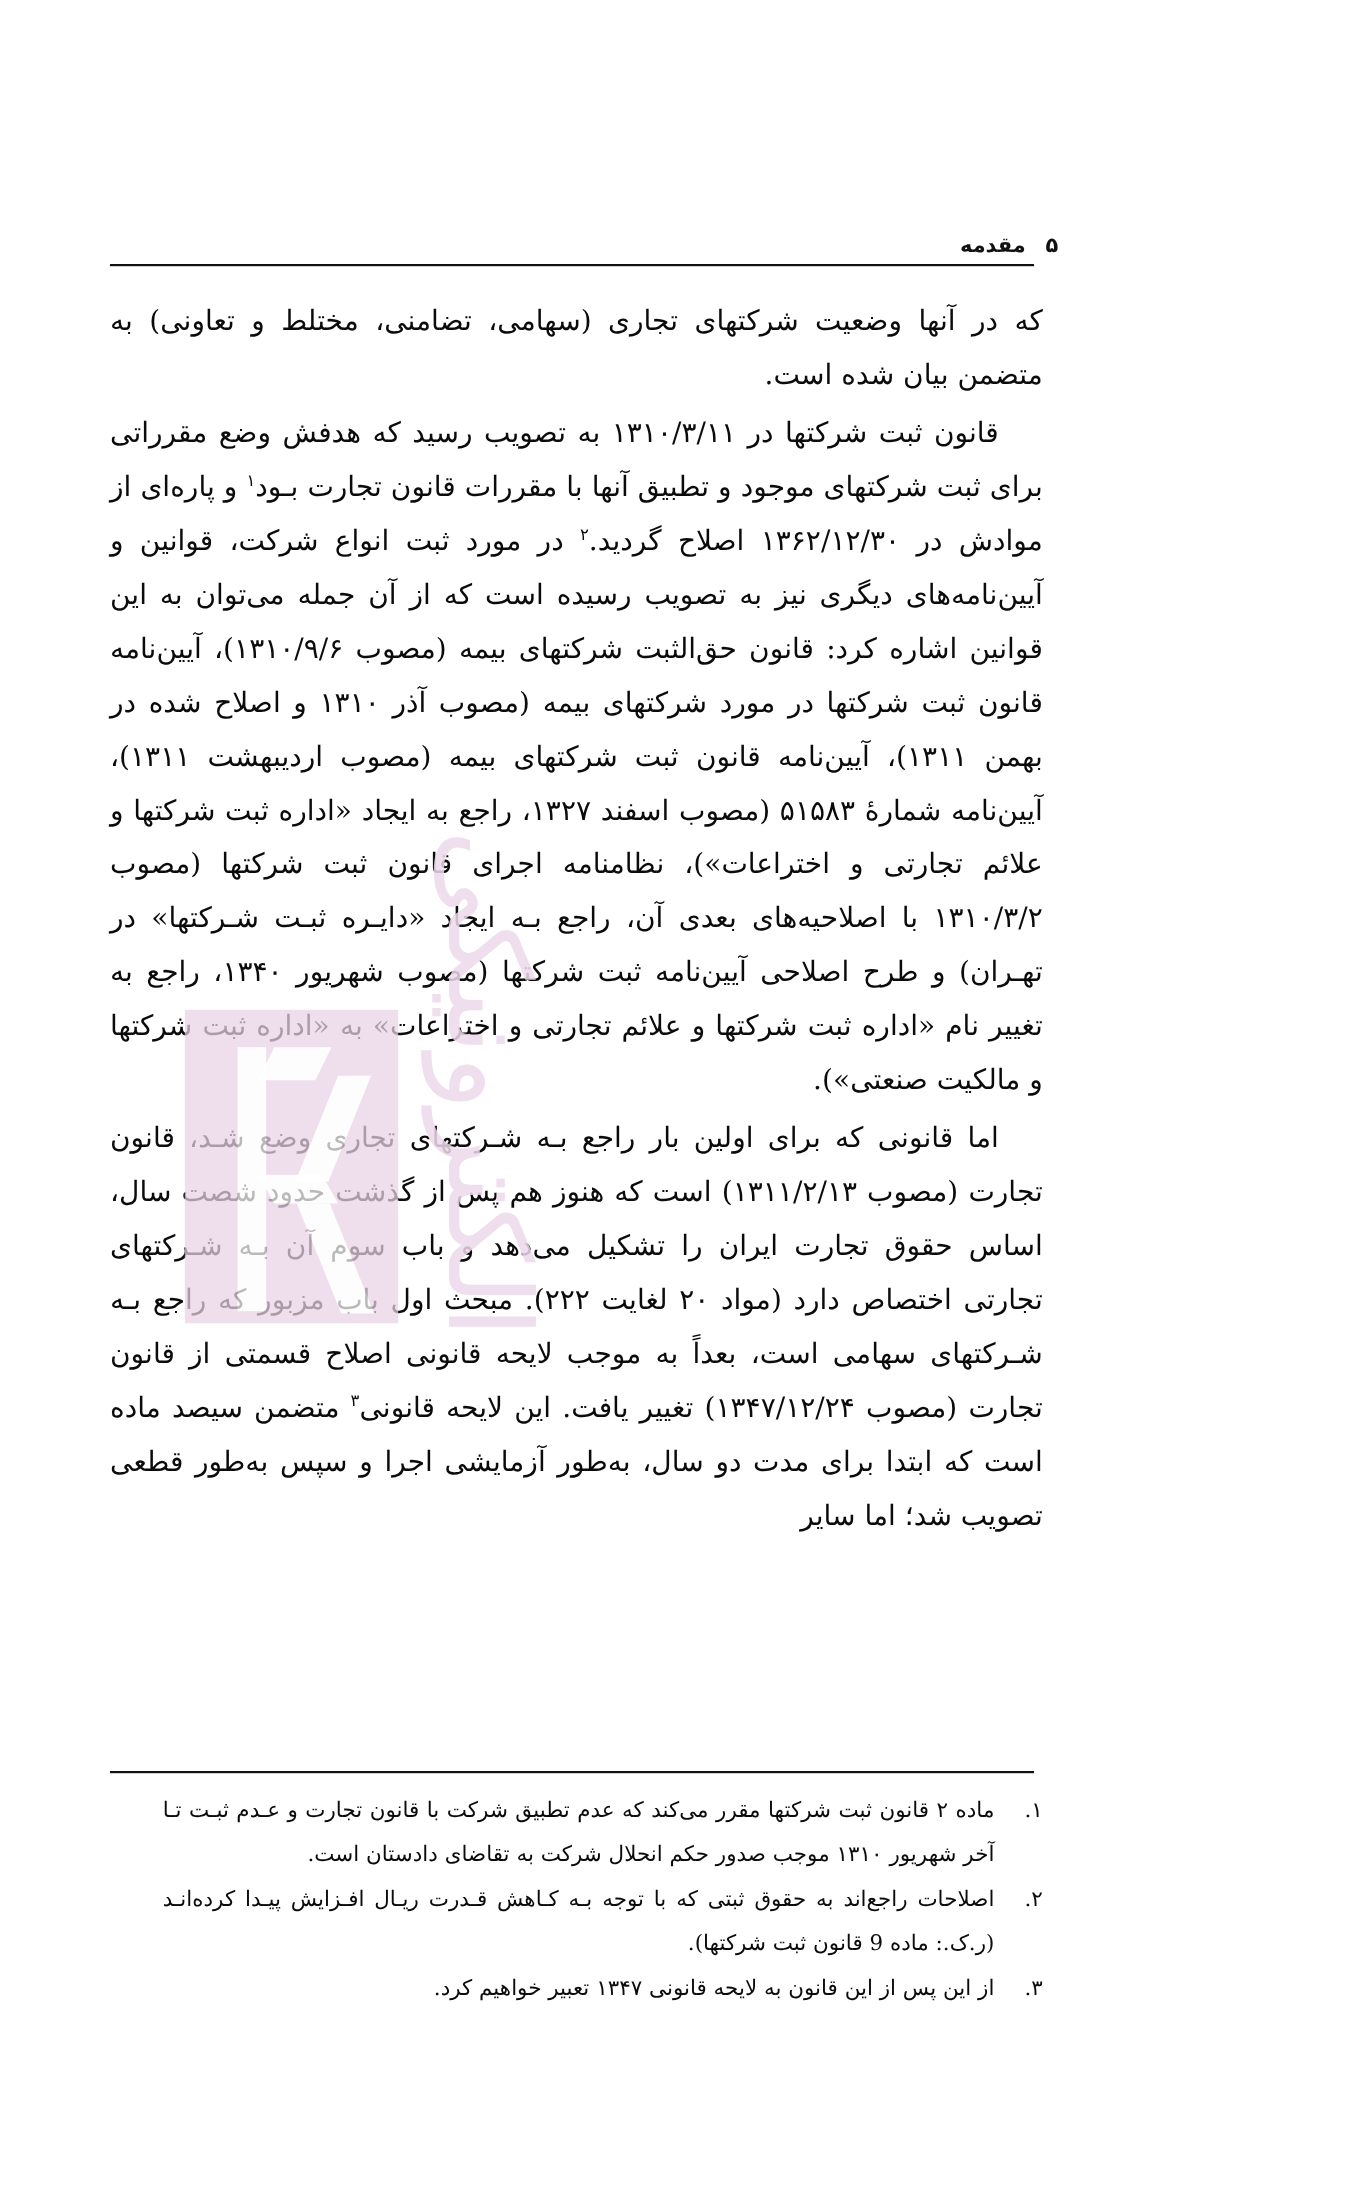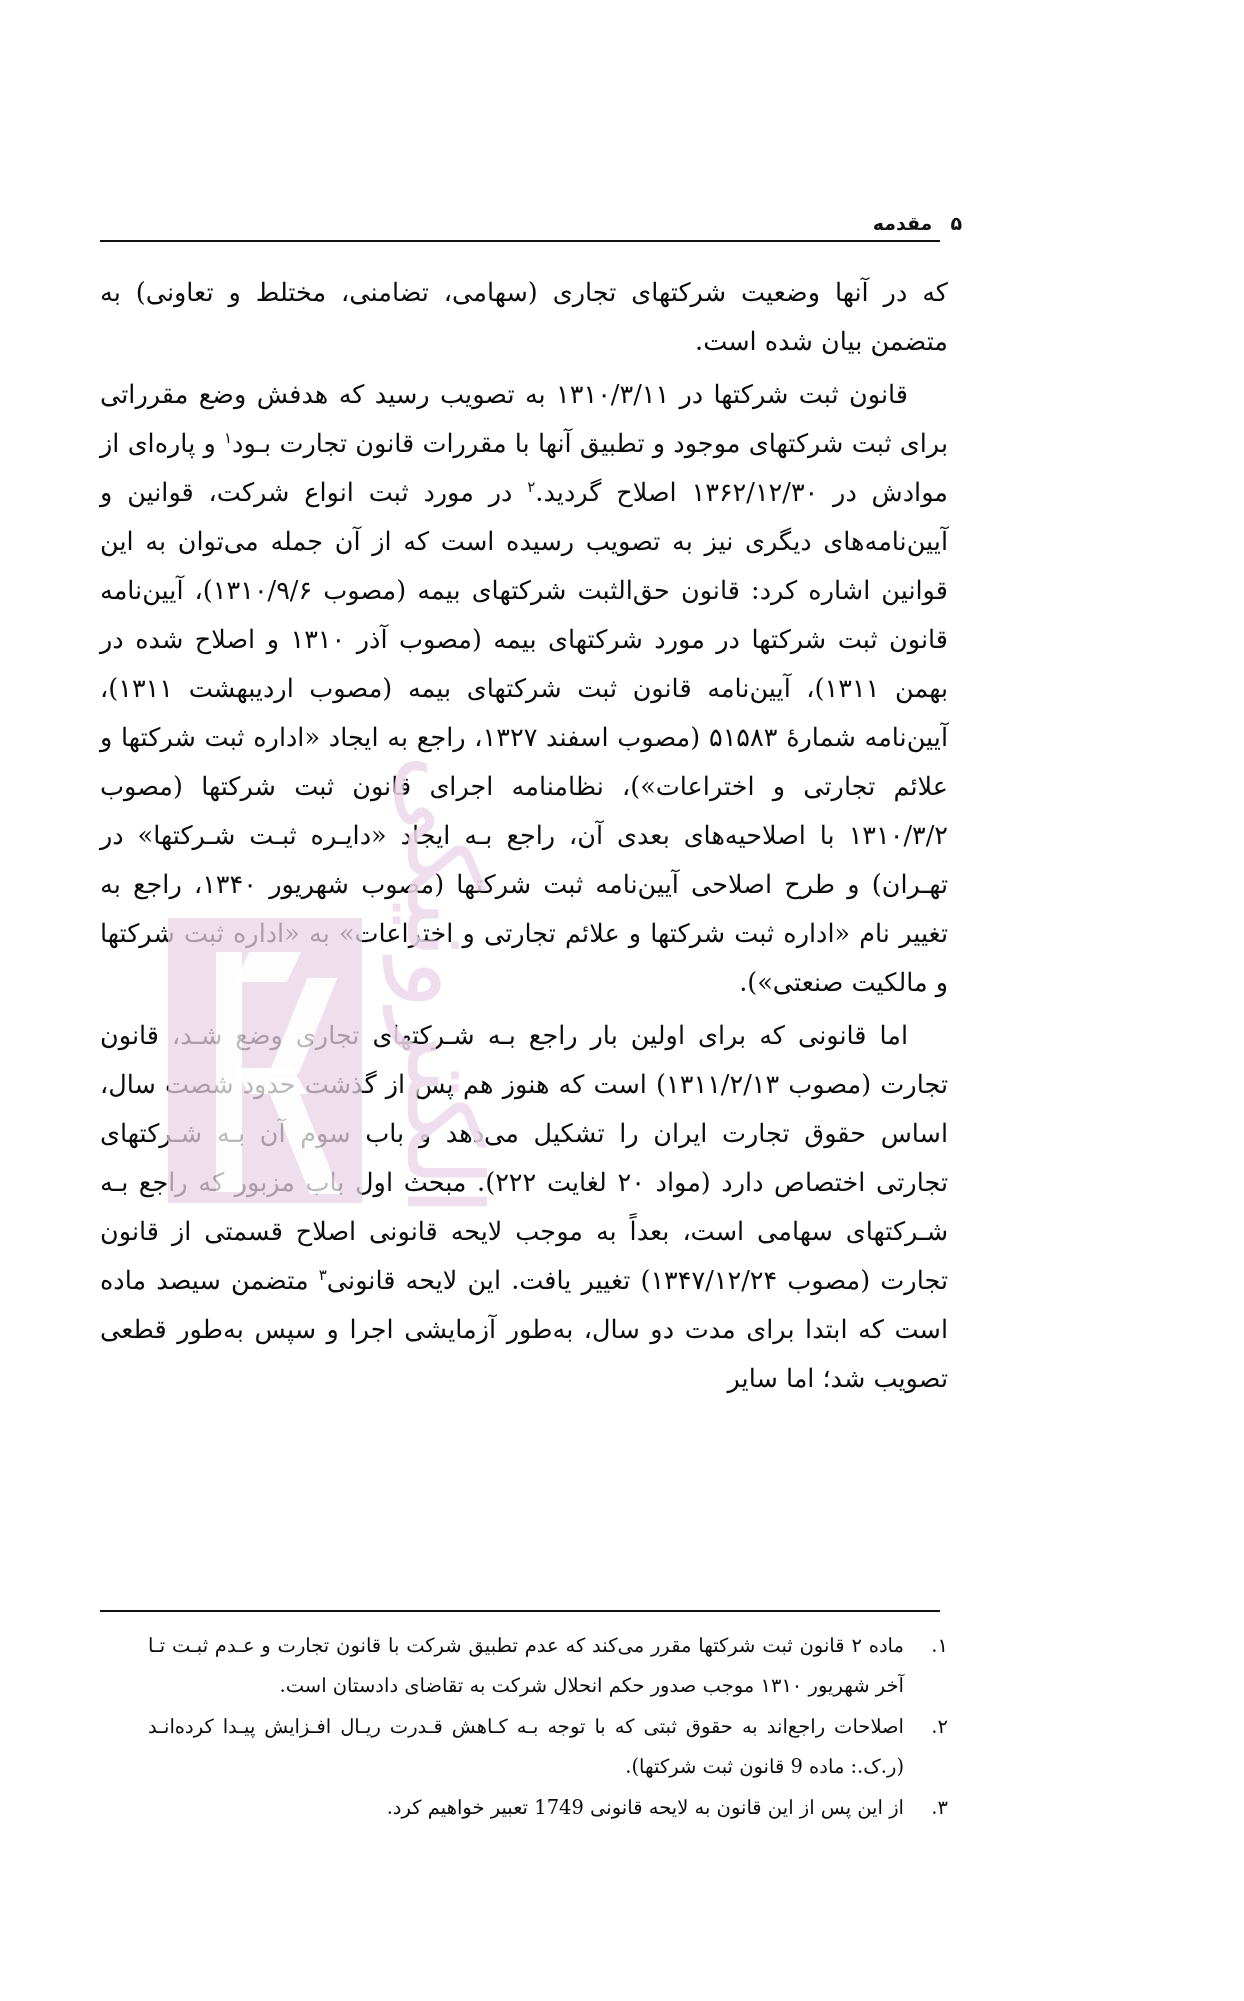--- a/index.html
+++ b/index.html
@@ -202,18 +202,18 @@
       <span class="fn-text">ماده ۲ قانون ثبت شرکتها مقرر می‌کند که عدم تطبیق شرکت با قانون تجارت و عـدم ثبـت تـا آخر شهریور ۱۳۱۰ موجب صدور حکم انحلال شرکت به تقاضای دادستان است.</span>
     </div>
 
     <div class="fn-item">
       <span class="fn-marker">۲.</span>
       <span class="fn-text">اصلاحات راجع‌اند به حقوق ثبتی که با توجه بـه کـاهش قـدرت ریـال افـزایش پیـدا کرده‌انـد (ر.ک.: ماده 9 قانون ثبت شرکتها).</span>
     </div>
 
     <div class="fn-item">
       <span class="fn-marker">۳.</span>
-      <span class="fn-text">از این پس از این قانون به لایحه قانونی 1749 تعبیر خواهیم کرد.</span>
+      <span class="fn-text">از این پس از این قانون به لایحه قانونی ۱۳۴۷ تعبیر خواهیم کرد.</span>
     </div>
 
   </div>
 
 </div>
 
 </body></html>

